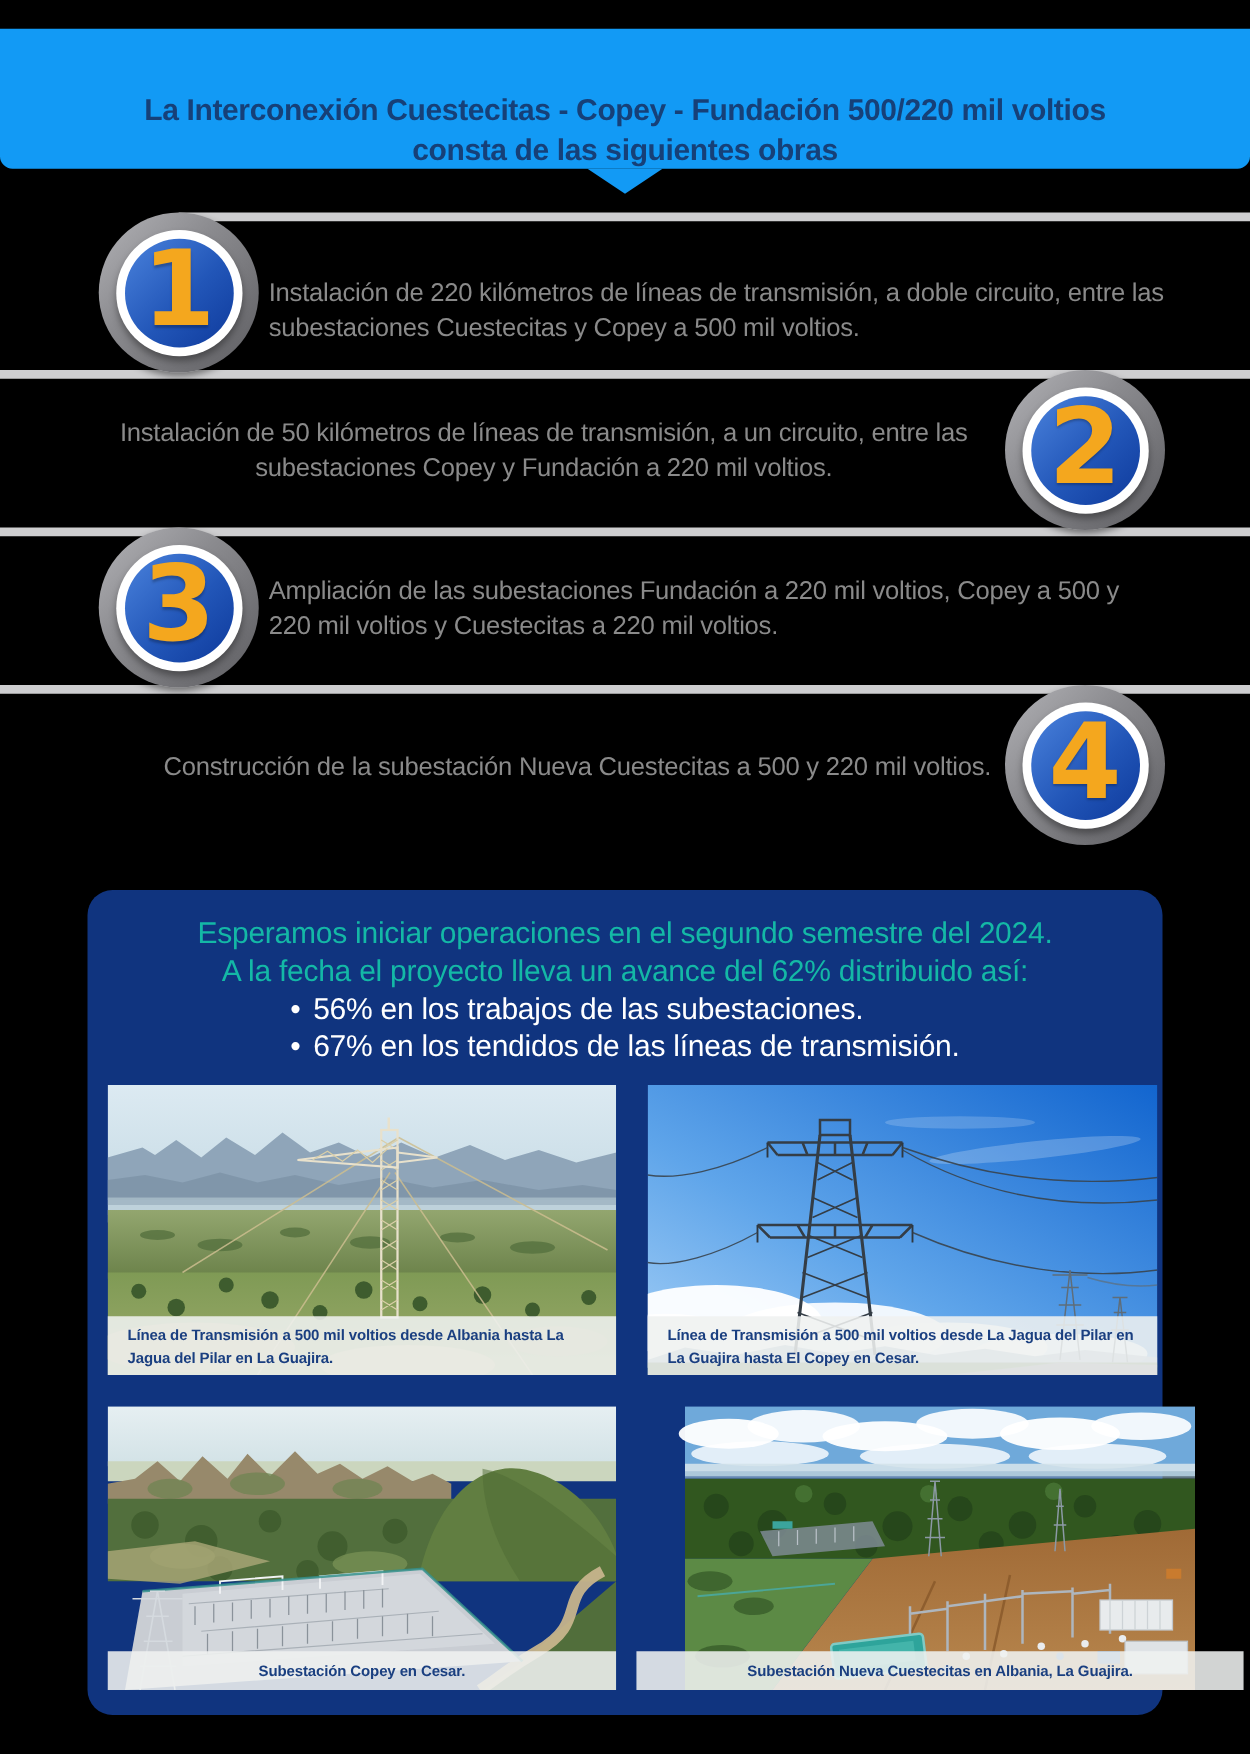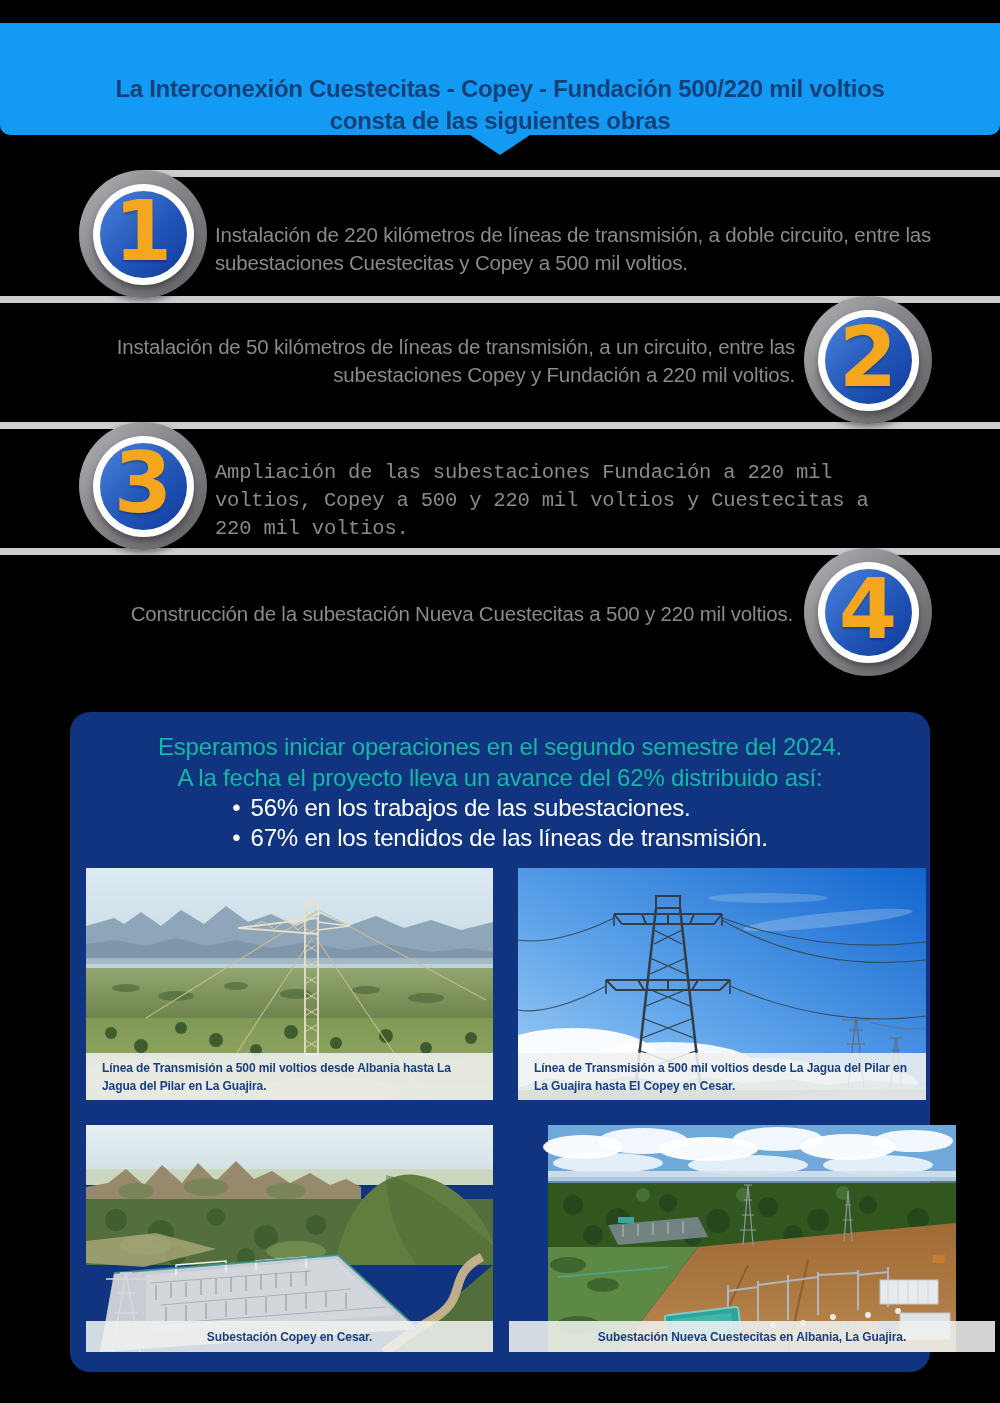--- a/index.html
+++ b/index.html
@@ -47,22 +47,22 @@
     font-family:"DejaVu Sans",sans-serif;transform:translateY(-3px);
     text-shadow:0 2px 2px rgba(0,0,0,0.25);
   }
   #badge1{left:79px;top:170px;}
   #badge2{left:804px;top:296px;}
   #badge3{left:79px;top:422px;}
   #badge4{left:804px;top:548px;}
   
   .item-text{position:absolute;color:#8A8A8A;font-size:20.5px;line-height:28px;letter-spacing:-0.2px;z-index:2;}
   #t1{left:215px;top:206px;width:720px;text-align:left;margin-top:15px;}
-  #t2{right:205px;top:333px;width:720px;text-align:right;}
-  #t3{left:215px;top:459px;width:700px;text-align:left;font-family:Liberation Mono, monospace;}
+  #t2{right:205px;top:333px;width:720px;text-align:center;}
+  #t3{left:215px;top:459px;width:700px;text-align:left;}
   #t4{right:207px;top:600px;text-align:right;white-space:nowrap;}
   
   .panel{
     position:absolute;left:70px;top:712px;width:860px;height:660px;
     background:#10347F;border-radius:20px;z-index:2;
   }
   .panel-line{color:#14b8a6;text-align:center;font-size:24px;line-height:31px;font-weight:500;letter-spacing:-0.2px;white-space:nowrap;}
   .panel-head{padding-top:19px;}
   .bullets{width:fit-content;margin:0 auto;text-align:left;}
   .bullet-line{color:#FFFFFF;font-size:24px;line-height:30px;font-weight:500;letter-spacing:-0.2px;white-space:nowrap;}

